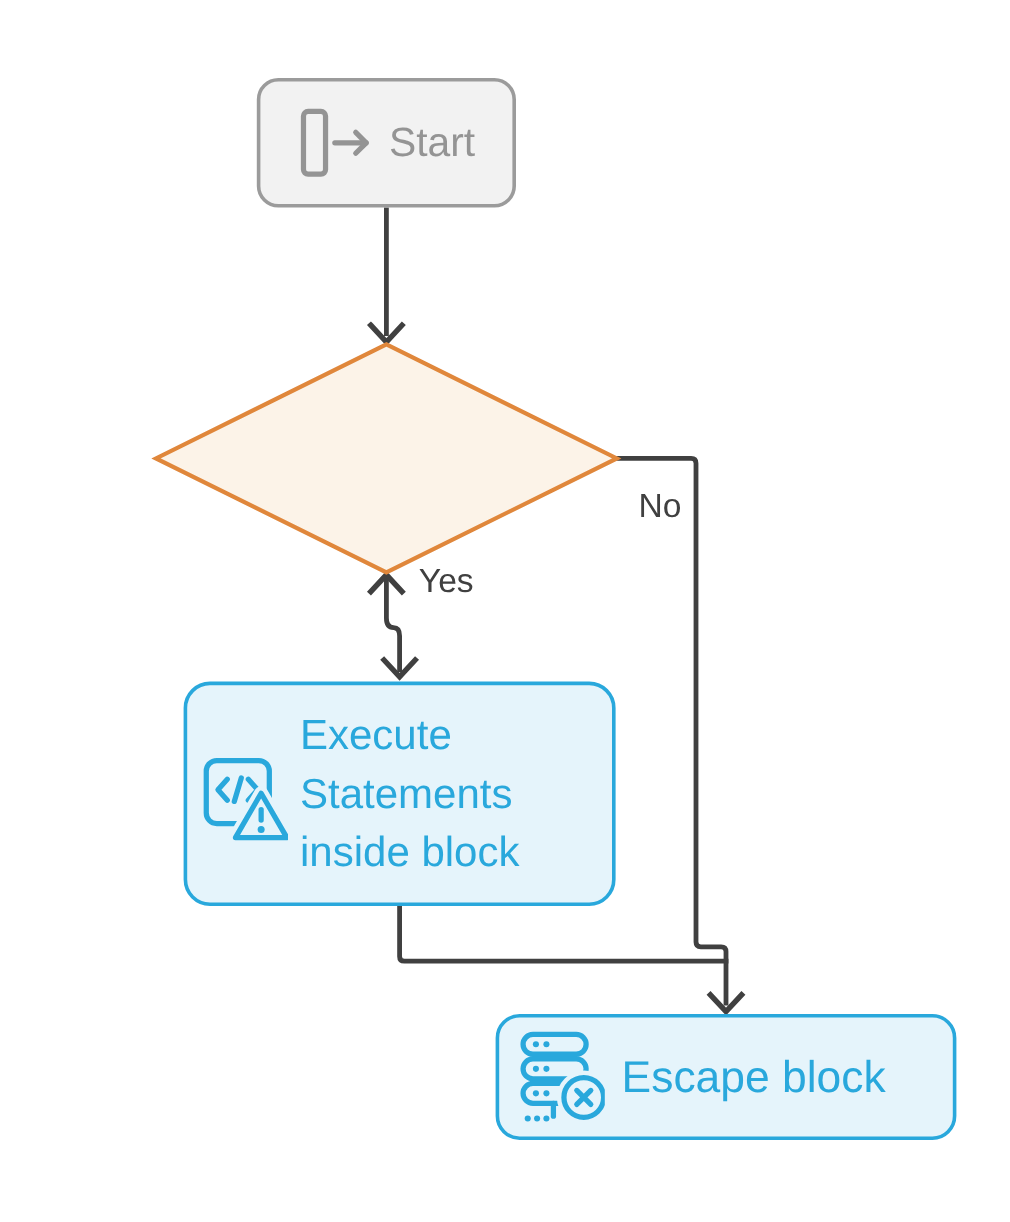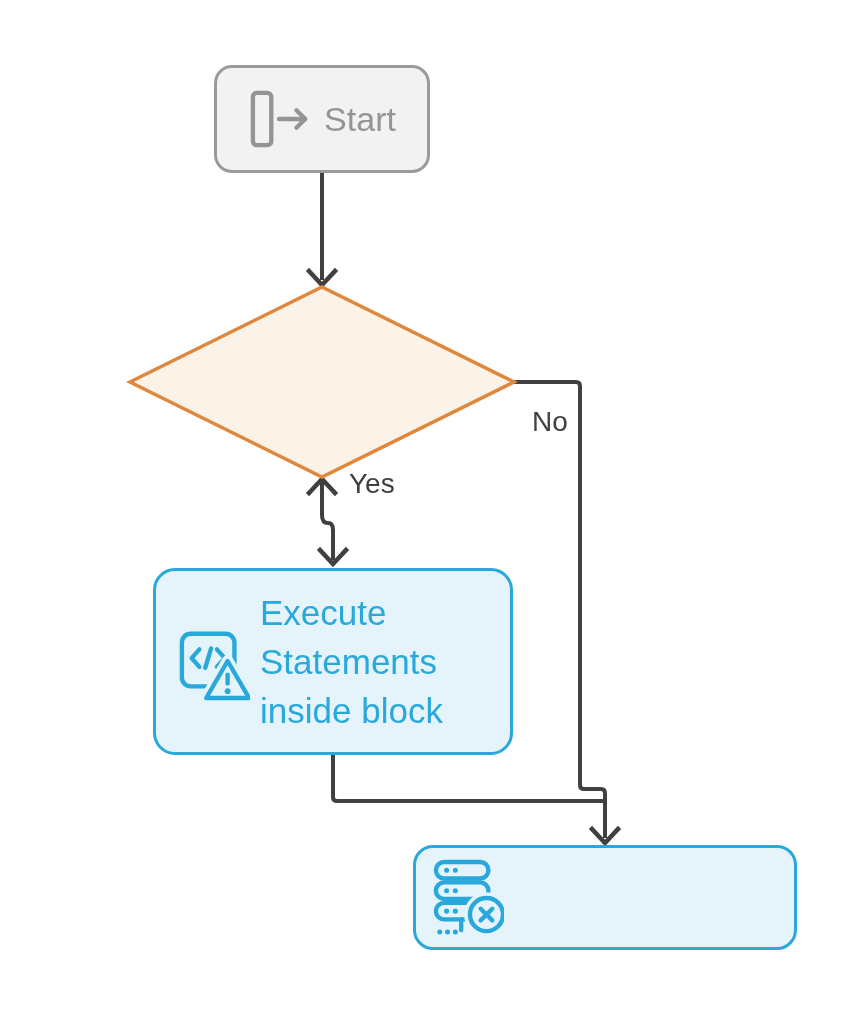--- a/index.html
+++ b/index.html
@@ -49,21 +49,21 @@
   }
   .diamond-label span { display: block; width: 235px; }
 
   .node-blue {
     border: 3.5px solid var(--process-border, #29A8DC);
     background: var(--process-fill, #E5F4FB);
     color: var(--process-text, #29A8DC);
   }
   .node-execute {
     left: 153px; top: 568px; width: 360px; height: 187px;
-    border-radius: 22px; font-size: 35px; padding-left: 22px; gap: 10px;
+    border-radius: 22px; font-size: 35px; padding-left: 12px; gap: 10px;
   }
   .node-execute .node-label { width: 250px; line-height: 1.4; }
   .node-escape {
     left: 413px; top: 845px; width: 384px; height: 105px;
     border-radius: 20px; font-size: 37px; padding-left: 16px; gap: 14px;
   }
 
   .edge-label {
     position: absolute; color: var(--edge-label-text, #404040);
     font-size: 28px; line-height: 1.15;
@@ -146,15 +146,16 @@
       <circle class="f" cx="15" cy="54.5" r="2.6"></circle>
         <circle class="f" cx="24" cy="54.5" r="2.6"></circle>
       <path class="s" d="M30 63 V74"></path>
       <circle class="f" cx="8" cy="76" r="2.6"></circle>
         <circle class="f" cx="16" cy="76" r="2.6"></circle>
         <circle class="f" cx="24" cy="76" r="2.6"></circle>
       <circle class="buf" cx="56" cy="58" r="17"></circle>
       <circle class="s" cx="56" cy="58" r="17"></circle>
       <path class="s" d="M50 52 L62 64 M62 52 L50 64"></path>
     </svg>
+    <span class="node-label">Escape block</span>
   </div>
 
 </div>
 
 </body></html>

